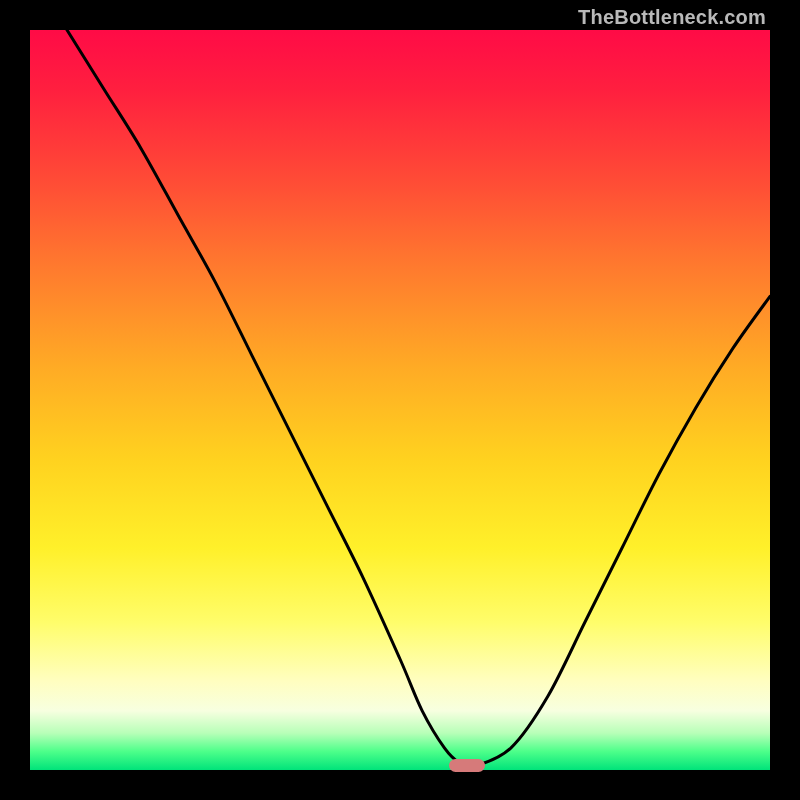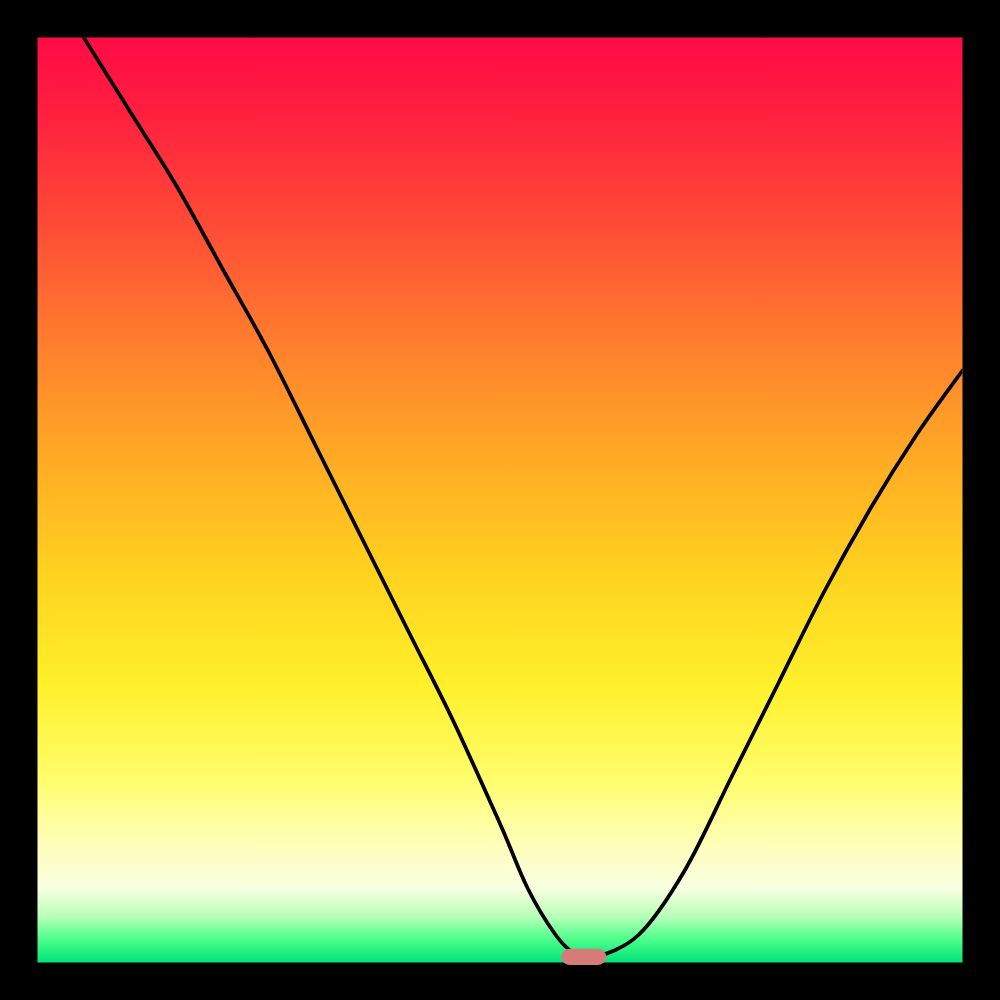--- a/index.html
+++ b/index.html
@@ -63,20 +63,21 @@
     width: 36px;
     height: 13px;
     border-radius: 7px;
     background: #d67a7a;
   }
 </style>
 </head>
 <body>
 
 <div class="frame">
+  <div class="watermark">TheBottleneck.com</div>
 
   <div class="plot">
     <svg class="curve" viewBox="0 0 740 740" preserveAspectRatio="none">
       <path id="curve-path" d="M 37.0 0.0 C 43.2 9.9, 61.7 39.5, 74.0 59.2 C 86.3 78.9, 98.7 97.4, 111.0 118.4 C 123.3 139.4, 135.7 162.8, 148.0 185.0 C 160.3 207.2, 172.7 228.2, 185.0 251.6 C 197.3 275.0, 209.7 300.9, 222.0 325.6 C 234.3 350.3, 246.7 374.9, 259.0 399.6 C 271.3 424.3, 283.7 448.9, 296.0 473.6 C 308.3 498.3, 320.7 521.7, 333.0 547.6 C 345.3 573.5, 360.1 606.8, 370.0 629.0 C 379.9 651.2, 384.8 666.0, 392.2 680.8 C 399.6 695.6, 408.2 709.2, 414.4 717.8 C 420.6 726.4, 424.3 729.5, 429.2 732.6 C 434.1 735.7, 435.4 738.8, 444.0 736.3 C 452.6 733.8, 468.7 729.5, 481.0 717.8 C 493.3 706.1, 505.7 687.0, 518.0 666.0 C 530.3 645.0, 542.7 616.7, 555.0 592.0 C 567.3 567.3, 579.7 542.7, 592.0 518.0 C 604.3 493.3, 616.7 467.4, 629.0 444.0 C 641.3 420.6, 653.7 398.4, 666.0 377.4 C 678.3 356.4, 690.7 336.7, 703.0 318.2 C 715.3 299.7, 733.8 275.0, 740.0 266.4" fill="none" stroke="#000000" stroke-width="3" stroke-linecap="round" stroke-linejoin="round"></path>
     </svg>
     <div id="min-marker" class="marker" style="left: 418.6px; top: 729.3px; background: rgb(214, 122, 122);"></div>
   </div>
 </div>
 
 </body></html>

